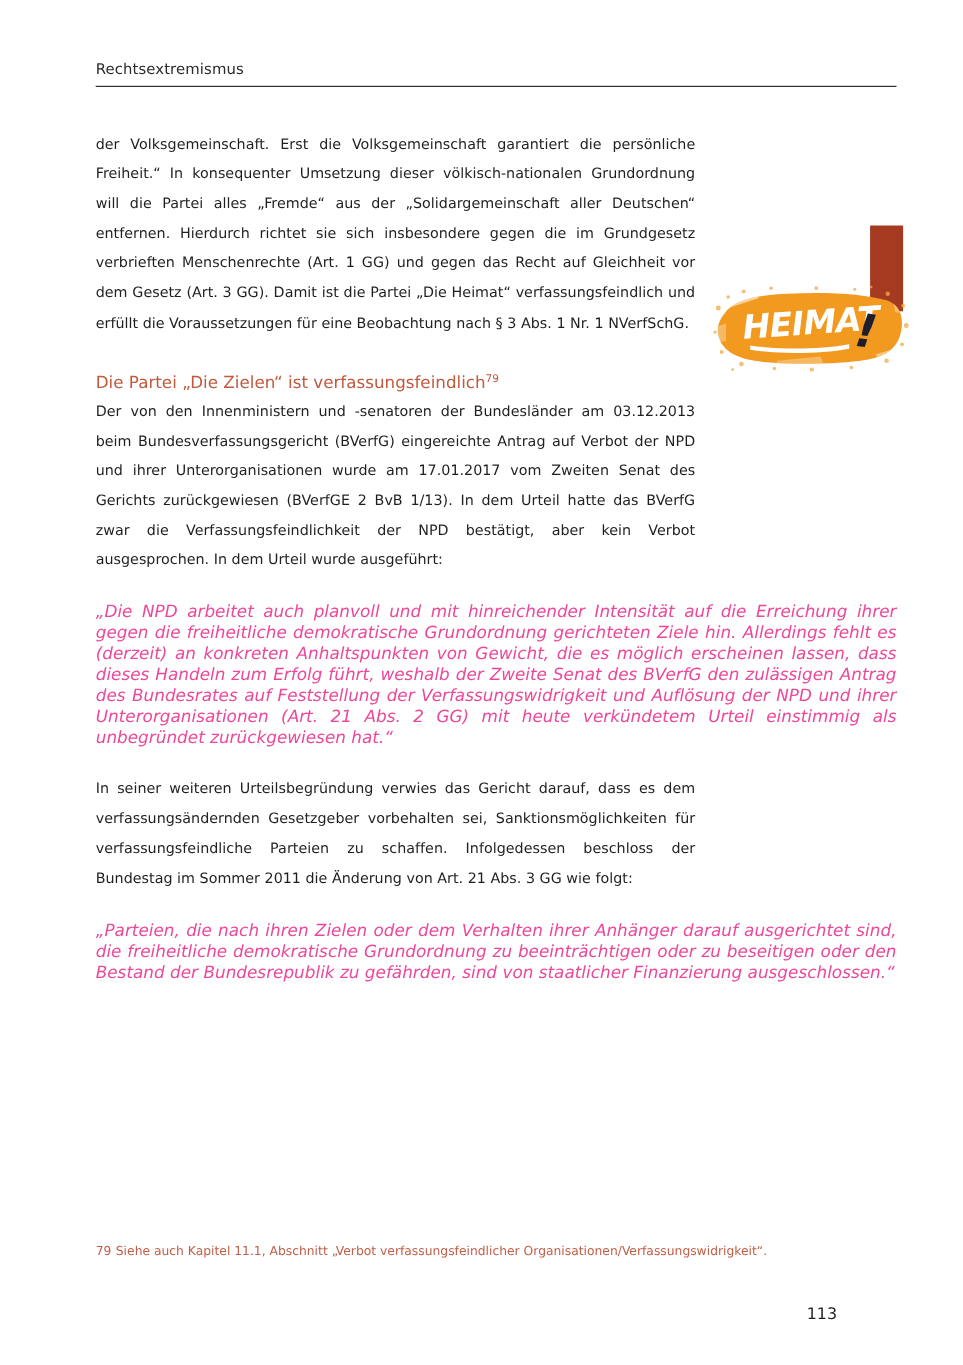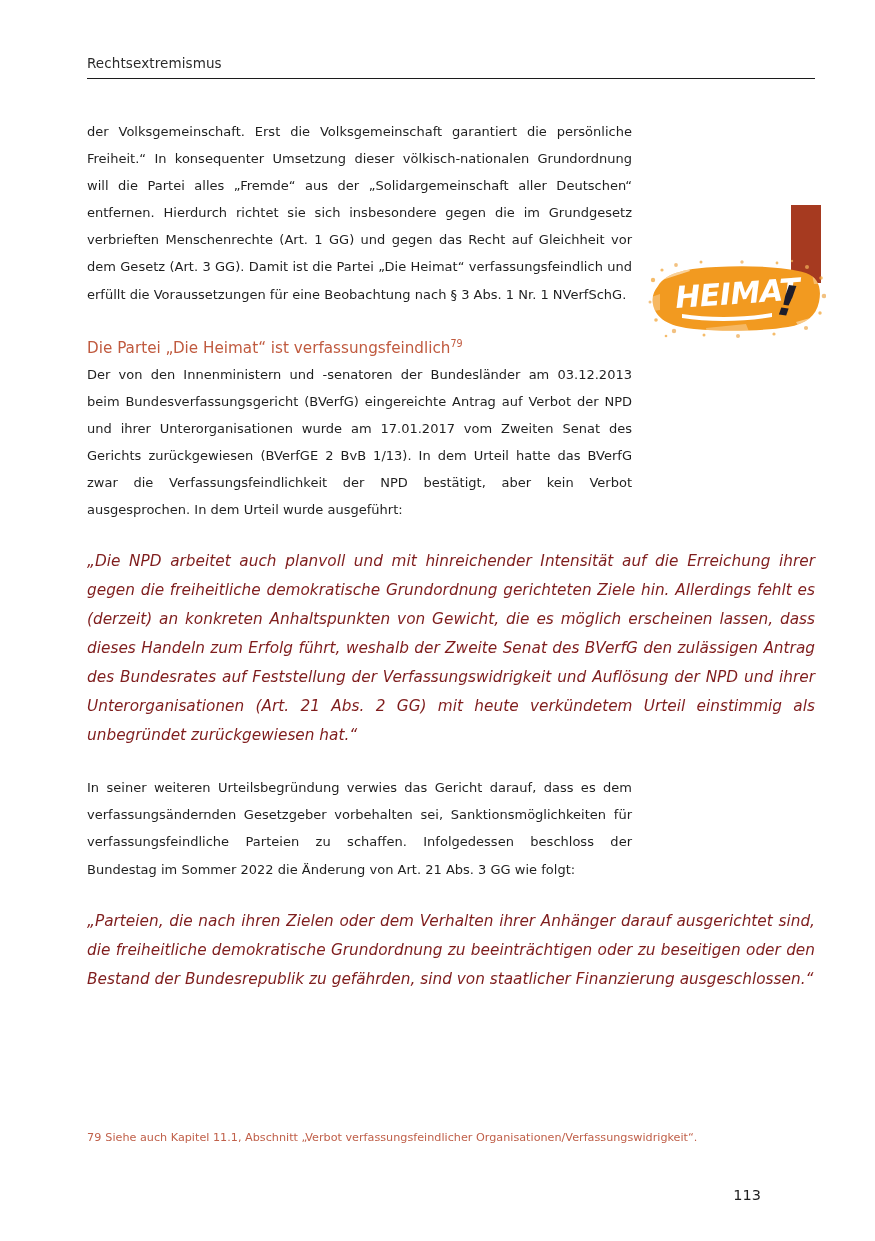--- a/index.html
+++ b/index.html
@@ -93,23 +93,23 @@
   }
   h2.sub-head sup {
     font-size: 9.6px;
     vertical-align: super;
     line-height: 0;
   }
 
   p.quote {
     margin: 0;
     font-size: 15.3px;
-    line-height: 29px;
+    line-height: 19px;
     font-style: italic;
-    color: #7f1d1d;
+    color: #ec4899;
     text-align: justify;
     text-justify: inter-word;
     letter-spacing: 0.01px;
   }
 
   
   .footnote {
     position: absolute;
     left: 87px;
     top: 1130px;
@@ -225,32 +225,32 @@
     </svg>
   </div>
 
   <div class="content">
 
     <p class="body-par col-narrow">der Volksgemeinschaft. Erst die Volksgemeinschaft garantiert die persönliche Freiheit.“ In konsequenter Umsetzung dieser völkisch-nationalen Grundordnung will die Partei alles „Fremde“ aus der „Solidargemeinschaft aller Deutschen“ entfernen. Hierdurch richtet sie sich insbesondere gegen die im Grundgesetz verbrieften Menschenrechte (Art. 1 GG) und gegen das Recht auf Gleichheit vor dem Gesetz (Art. 3 GG). Damit ist die Partei „Die Heimat“ verfassungsfeindlich und erfüllt die Voraussetzungen für eine Beobachtung nach § 3 Abs. 1 Nr. 1 NVerfSchG.</p>
 
     <div class="gap-para"></div>
 
     <h2 class="sub-head">
-      <span>Die Partei „Die Heimat“ ist verfassungsfeindlich</span><sup>79</sup>
+      <span>Die Partei „Die Zielen“ ist verfassungsfeindlich</span><sup>79</sup>
     </h2>
 
     <p class="body-par col-narrow">Der von den Innenministern und -senatoren der Bundesländer am 03.12.2013 beim Bundesverfassungsgericht (BVerfG) eingereichte Antrag auf Verbot der NPD und ihrer Unterorganisationen wurde am 17.01.2017 vom Zweiten Senat des Gerichts zurückgewiesen (BVerfGE 2 BvB 1/13). In dem Urteil hatte das BVerfG zwar die Verfassungsfeindlichkeit der NPD bestätigt, aber kein Verbot ausgesprochen. In dem Urteil wurde ausgeführt:</p>
 
     <div class="gap-quote"></div>
 
     <p class="quote col-wide">„Die NPD arbeitet auch planvoll und mit hinreichender Intensität auf die Erreichung ihrer gegen die freiheitliche demokratische Grundordnung gerichteten Ziele hin. Allerdings fehlt es (derzeit) an konkreten Anhaltspunkten von Gewicht, die es möglich erscheinen lassen, dass dieses Handeln zum Erfolg führt, weshalb der Zweite Senat des BVerfG den zulässigen Antrag des Bundesrates auf Feststellung der Verfassungswidrigkeit und Auflösung der NPD und ihrer Unterorganisationen (Art. 21 Abs. 2 GG) mit heute verkündetem Urteil einstimmig als unbegründet zurückgewiesen hat.“</p>
 
     <div class="gap-quote"></div>
 
-    <p class="body-par col-narrow">In seiner weiteren Urteilsbegründung verwies das Gericht darauf, dass es dem verfassungsändernden Gesetzgeber vorbehalten sei, Sanktionsmöglichkeiten für verfassungsfeindliche Parteien zu schaffen. Infolgedessen beschloss der Bundestag im Sommer 2022 die Änderung von Art. 21 Abs. 3 GG wie folgt:</p>
+    <p class="body-par col-narrow">In seiner weiteren Urteilsbegründung verwies das Gericht darauf, dass es dem verfassungsändernden Gesetzgeber vorbehalten sei, Sanktionsmöglichkeiten für verfassungsfeindliche Parteien zu schaffen. Infolgedessen beschloss der Bundestag im Sommer 2011 die Änderung von Art. 21 Abs. 3 GG wie folgt:</p>
 
     <div class="gap-quote"></div>
 
     <p class="quote col-wide">„Parteien, die nach ihren Zielen oder dem Verhalten ihrer Anhänger darauf ausgerichtet sind, die freiheitliche demokratische Grundordnung zu beeinträchtigen oder zu beseitigen oder den Bestand der Bundesrepublik zu gefährden, sind von staatlicher Finanzierung ausgeschlossen.“</p>
   </div>
 
   <div class="footnote">
     <div class="fn-line">
       <span class="fn-num">79</span><span>Siehe auch Kapitel 11.1, Abschnitt „Verbot verfassungsfeindlicher Organisationen/Verfassungswidrigkeit“.</span>
     </div>

